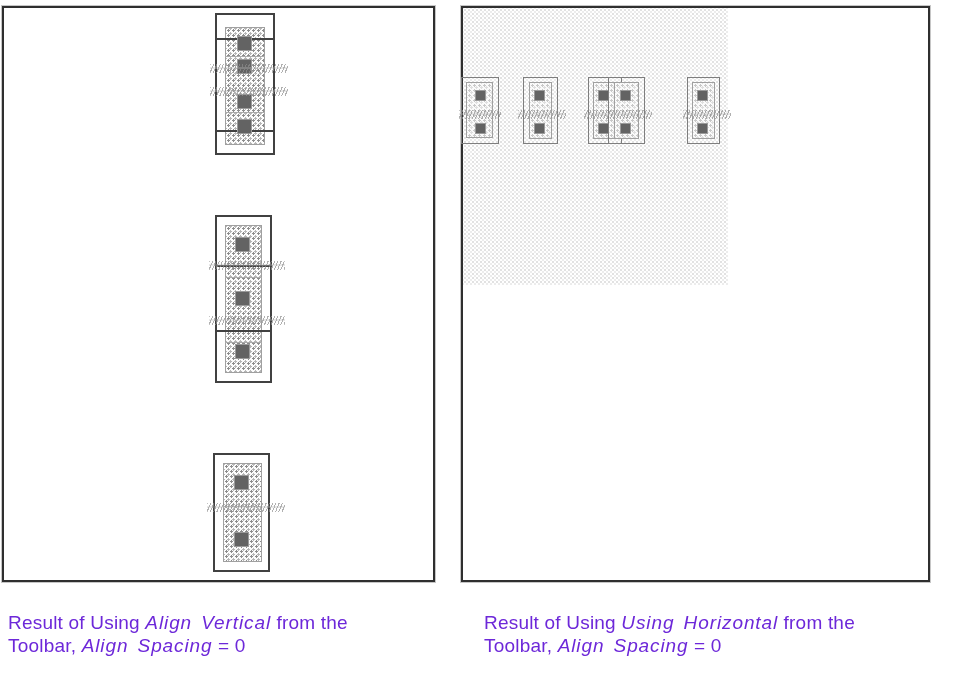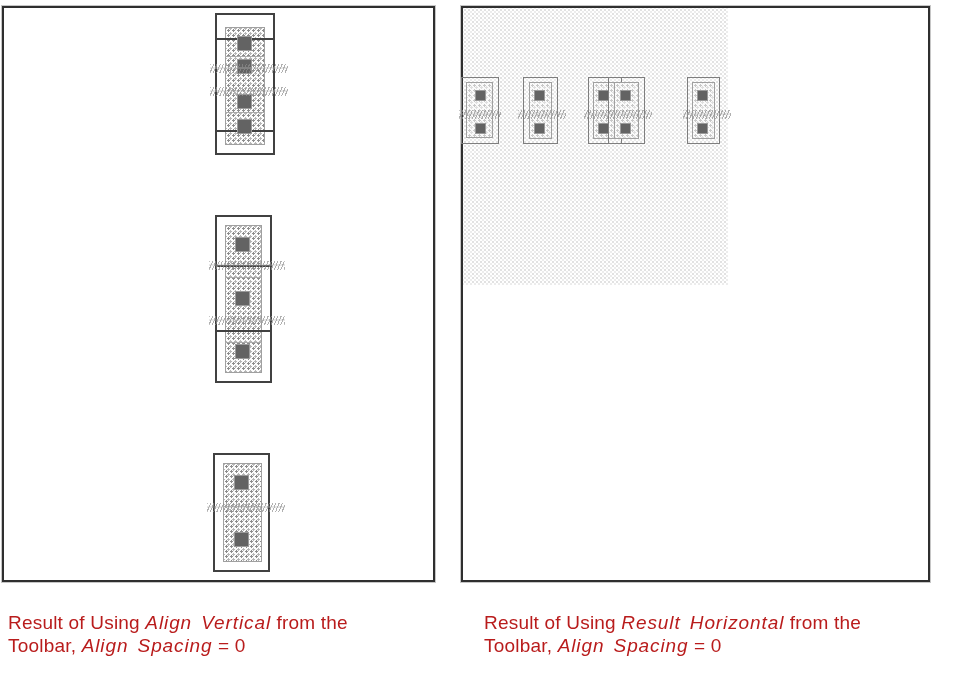--- a/index.html
+++ b/index.html
@@ -33,21 +33,21 @@
   .cmp{position:absolute;border:1px solid #7e7e7e;box-sizing:border-box;background:transparent;}
   .pad{position:absolute;background:#636363;box-shadow:0 0 0 1px #9a9a9a;}
   .sep-dark{position:absolute;left:-2px;right:-2px;height:2px;background:#414141;}
   .sep-light{position:absolute;height:1px;background:#ababab;}
   .ghost{position:absolute;height:9px;opacity:.7;border-radius:1px;
     background-image:repeating-linear-gradient(113deg,
       #8f8f8f 0,#8f8f8f 1px,transparent 1px,transparent 3px),
       linear-gradient(transparent 3px,#bdbdbd 4px,transparent 5px);}
 
   
-  .cap{position:absolute;font-size:19px;line-height:22.5px;color:#b91c1c;
+  .cap{position:absolute;font-size:19px;line-height:22.5px;color:#6d28d9;
        letter-spacing:.2px;white-space:nowrap;}
   .cap i{font-style:italic;letter-spacing:.9px;word-spacing:3px;}
 </style>
 </head>
 <body>
 
 <div class="stage">
 
   <div class="panel panel-left">
 
@@ -125,17 +125,17 @@
     <div class="ghost" style="left:121px;top:102px;width:68px;"></div>
     <div class="ghost" style="left:220px;top:102px;width:48px;"></div>
   </div>
 
   <div class="cap" style="left:8px;top:612px;">
     <span>Result of Using </span><i>Align Vertical</i><span> from the</span><br>
     <span>Toolbar, </span><i>Align Spacing</i><span> = 0</span>
   </div>
 
   <div class="cap" style="left:484px;top:612px;">
-    <span>Result of Using </span><i>Result Horizontal</i><span> from the</span><br>
+    <span>Result of Using </span><i>Using Horizontal</i><span> from the</span><br>
     <span>Toolbar, </span><i>Align Spacing</i><span> = 0</span>
   </div>
 
 </div>
 
 </body></html>

